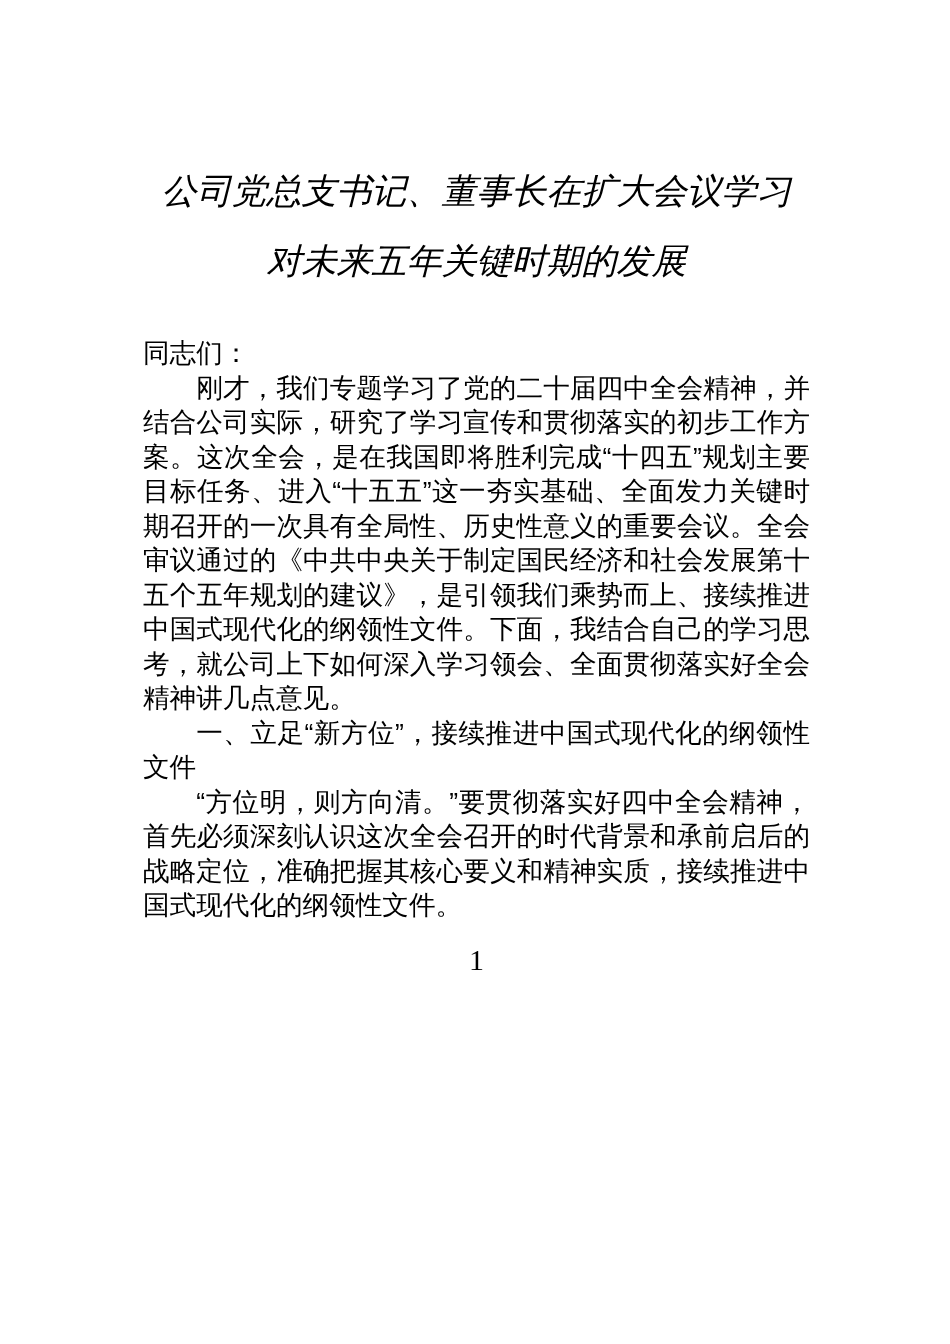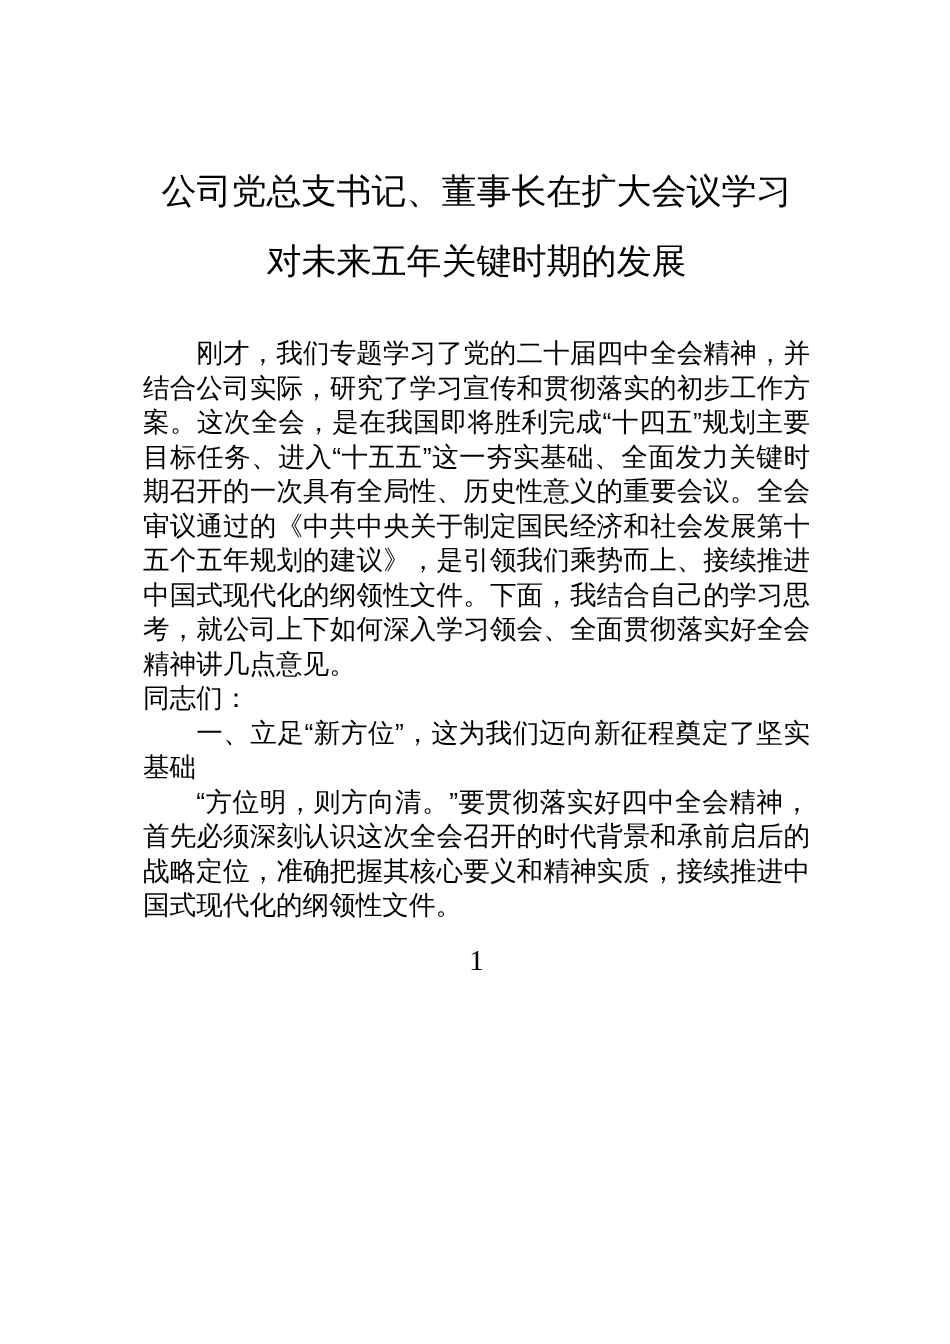--- a/index.html
+++ b/index.html
@@ -26,20 +26,21 @@
     margin: 156px 0 0 0;
     font-size: 35px;
     font-weight: normal;
     line-height: 70px;
     text-align: center;
     letter-spacing: 0;
   }
   .doc-title .title-line {
     display: block;
     white-space: nowrap;
+    font-style: italic;
   }
   .content {
     margin-top: 40px;
   }
   .para {
     margin: 0;
     font-size: 26.6px;
     line-height: 34.5px;
     text-align: justify;
     text-justify: inter-character;
@@ -65,25 +66,25 @@
 <body>
 
 <div class="page">
 
   <h1 class="doc-title">
     <span class="title-line">公司党总支书记、董事长在扩大会议学习</span>
     <span class="title-line">对未来五年关键时期的发展</span>
   </h1>
 
   <div class="content">
+    <p class="para">同志们：</p>
+
     <p class="para indent">刚才，我们专题学习了党的二十届四中全会精神，并结合公司实际，研究了学习宣传和贯彻落实的初步工作方案。这次全会，是在我国即将胜利完成“十四五”规划主要目标任务、进入“十五五”这一夯实基础、全面发力关键时期召开的一次具有全局性、历史性意义的重要会议。全会审议通过的《中共中央关于制定国民经济和社会发展第十五个五年规划的建议》，是引领我们乘势而上、接续推进中国式现代化的纲领性文件。下面，我结合自己的学习思考，就公司上下如何深入学习领会、全面贯彻落实好全会精神讲几点意见。</p>
 
-    <p class="para">同志们：</p>
-
-    <p class="para indent heading">一、立足“新方位”，这为我们迈向新征程奠定了坚实基础</p>
+    <p class="para indent heading">一、立足“新方位”，接续推进中国式现代化的纲领性文件</p>
 
     <p class="para indent">“方位明，则方向清。”要贯彻落实好四中全会精神，首先必须深刻认识这次全会召开的时代背景和承前启后的战略定位，准确把握其核心要义和精神实质，接续推进中国式现代化的纲领性文件。</p>
 
   </div>
 
   <div class="page-number">1</div>
 
 </div>
 
 </body></html>

